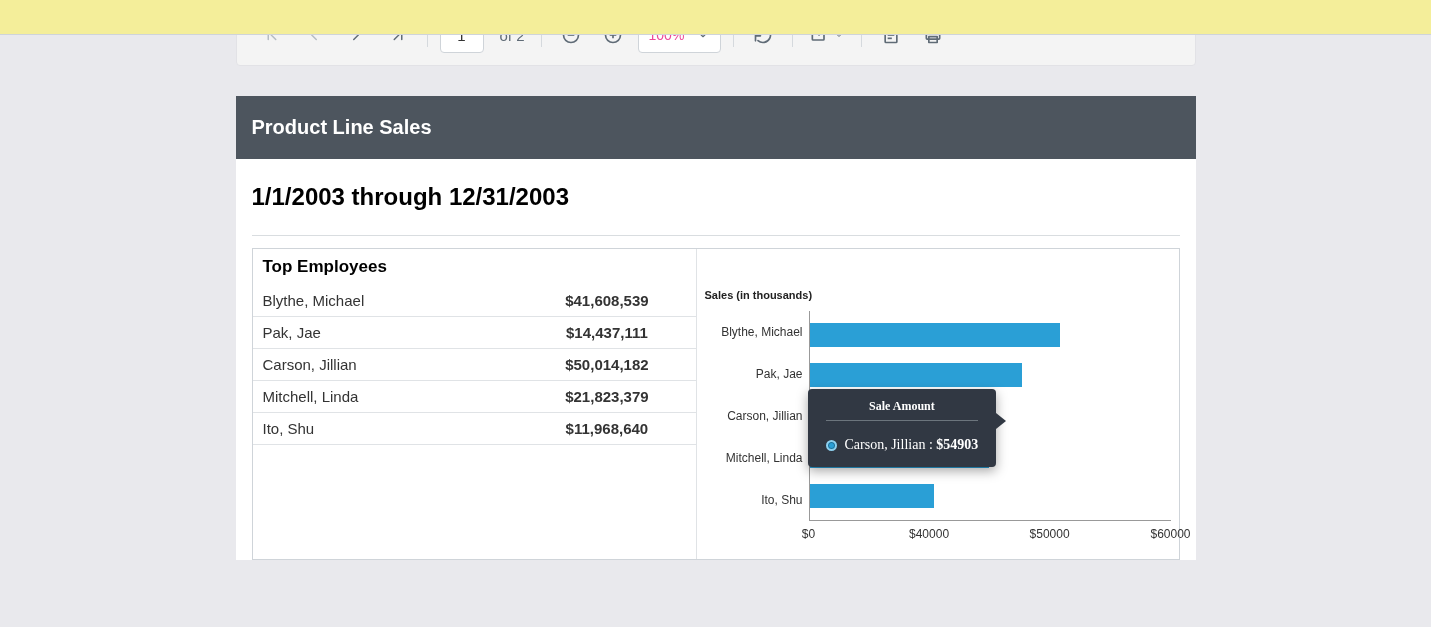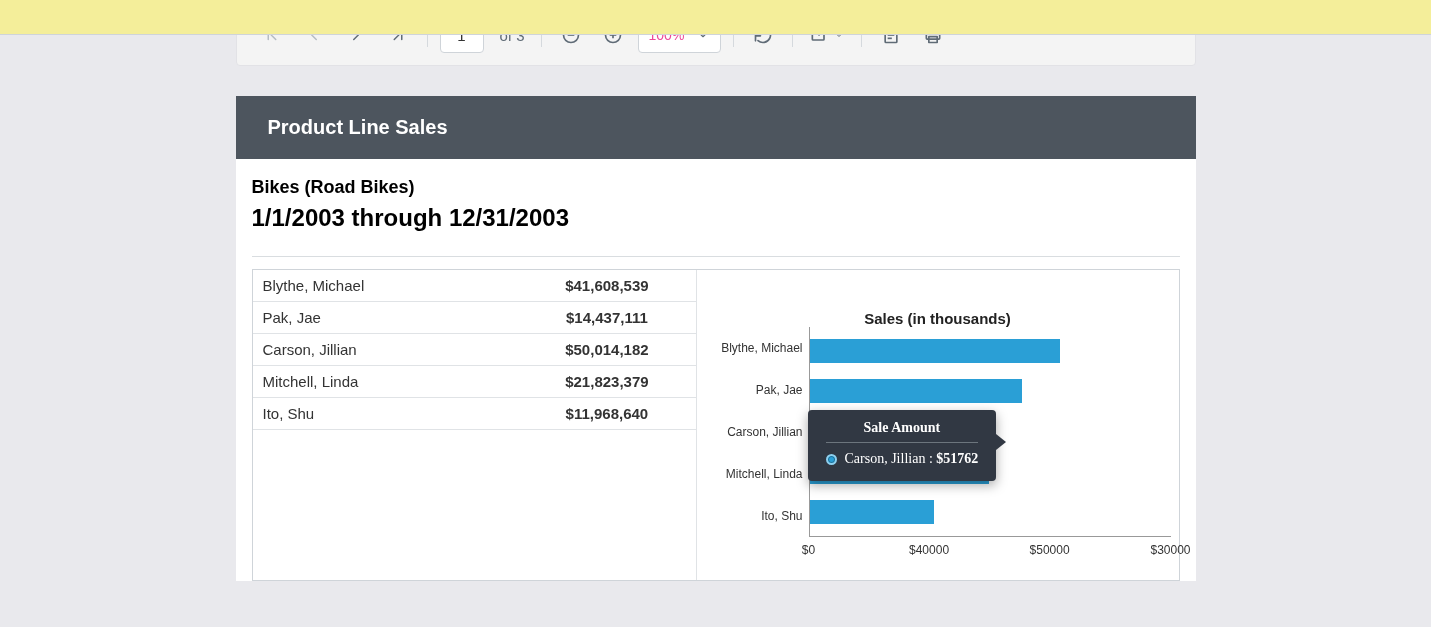--- a/index.html
+++ b/index.html
@@ -82,21 +82,21 @@
   
   .report {
     margin-top: 30px;
     background: #fff;
   }
   .report-header {
     background: #4d555e;
     color: #fff;
     font-weight: bold;
     font-size: 20px;
-    padding: 20px 32px;
+    padding: 20px 16px;
   }
   .report-sub {
     padding: 18px 16px 0 16px;
   }
   .sub-line1 { font-weight: bold; font-size: 18px; color:#000; }
   .sub-line2 { font-weight: bold; font-size: 24px; color:#000; margin-top: 6px; }
   .hr {
     border: none;
     border-top: 1px solid #d9dde0;
     margin: 24px 16px 12px 16px;
@@ -131,25 +131,26 @@
   }
   .emp-table td {
     border-bottom: 1px solid #e0e3e6;
     padding: 7px 10px;
     font-size: 15px;
   }
   .emp-table td.name { width: 60%; }
   .emp-table td.amt { text-align: center; font-weight: bold; }
   
   .chart-title {
-    text-align: center;
+    text-align: left;
     font-weight: bold;
-    font-size: 15px;
+    font-size: 11px;
     color: #222;
     margin-top: 2px;
+    margin-bottom: 10px;
   }
   .chart-grid {
     display: flex;
     height: 210px;
   }
   .chart-ylabels {
     width: 104px;
     display: flex;
     flex-direction: column;
     justify-content: space-around;
@@ -194,24 +195,24 @@
     border-radius: 4px;
     box-shadow: 0 4px 12px rgba(0,0,0,0.35);
     padding: 10px 18px 14px 18px;
     font-family: Georgia, 'Times New Roman', serif;
     min-width: 170px;
     text-align: center;
     z-index: 10;
   }
   .tooltip .tt-title {
     font-weight: bold;
-    font-size: 14px;
+    font-size: 12px;
     padding-bottom: 6px;
     border-bottom: 1px solid #6c757d;
-    margin-bottom: 8px;
+    margin-bottom: 16px;
   }
   .tooltip .tt-row {
     display: flex;
     align-items: center;
     justify-content: center;
     gap: 8px;
     font-size: 14px;
     white-space: nowrap;
   }
   .tt-dot {
@@ -268,21 +269,21 @@
         </svg>
     </div>
     <div class="tb-btn">
       <svg width="18" height="18" viewBox="0 0 24 24" fill="none" stroke="currentColor" stroke-width="2" stroke-linecap="round" stroke-linejoin="round">
           <polyline points="7 6 13 12 7 18"></polyline>
           <line x1="17" y1="6" x2="17" y2="18"></line>
         </svg>
     </div>
     <div class="tb-sep"></div>
     <input class="page-input" value="1" style="">
-    <span class="page-of">of 3</span>
+    <span class="page-of">of 2</span>
     <div class="tb-sep"></div>
     <div class="tb-btn">
       <svg width="20" height="20" viewBox="0 0 24 24" fill="none" stroke="currentColor" stroke-width="2">
           <circle cx="12" cy="12" r="9"></circle>
           <line x1="8" y1="12" x2="16" y2="12"></line>
         </svg>
     </div>
     <div class="tb-btn">
       <svg width="20" height="20" viewBox="0 0 24 24" fill="none" stroke="currentColor" stroke-width="2">
           <circle cx="12" cy="12" r="9"></circle>
@@ -332,27 +333,27 @@
           <rect x="6" y="3" width="12" height="6"></rect>
           <rect x="4" y="9" width="16" height="8" rx="1"></rect>
           <rect x="7" y="14" width="10" height="7"></rect>
         </svg>
     </div>
   </div>
 
   <div class="report">
     <div class="report-header">Product Line Sales</div>
     <div class="report-sub">
-      <div class="sub-line1">Bikes (Road Bikes)</div>
       <div class="sub-line2">1/1/2003 through 12/31/2003</div>
     </div>
     <hr class="hr">
     <div class="card">
       <div class="card-yellow"></div>
       <div class="card-left">
+        <div class="left-header">Top Employees</div>
         <table class="emp-table">
           <tbody>
               <tr>
             <td class="name">Blythe, Michael</td>
             <td class="amt">$41,608,539</td>
           </tr>
           <tr>
             <td class="name">Pak, Jae</td>
             <td class="amt">$14,437,111</td>
           </tr>
@@ -387,30 +388,30 @@
               <div class="bar" style="width: 58.825%;"></div>
               <div class="bar" style="width: 51.6517%;"></div>
               <div class="bar" style="width: 49.67%;"></div>
               <div class="bar" style="width: 34.6183%;"></div>
             </div>
           </div>
           <div class="chart-xaxis">
             <div class="xtick" style="left:0%">$0</div>
             <div class="xtick" style="left:33.3%">$40000</div>
             <div class="xtick" style="left:66.6%">$50000</div>
-            <div class="xtick" style="left:100%">$30000</div>
+            <div class="xtick" style="left:100%">$60000</div>
           </div>
 
           <div class="tooltip">
             <div class="tt-arrow"></div>
             <div class="tt-title">Sale Amount</div>
             <div class="tt-row">
               <span class="tt-dot"></span>
               <span>
-                <span>Carson, Jillian : </span><span class="tt-val">$51762</span>
+                <span>Carson, Jillian : </span><span class="tt-val">$54903</span>
               </span>
             </div>
           </div>
         </div>
       </div>
     </div>
   </div>
 </div>
 
 </body></html>

